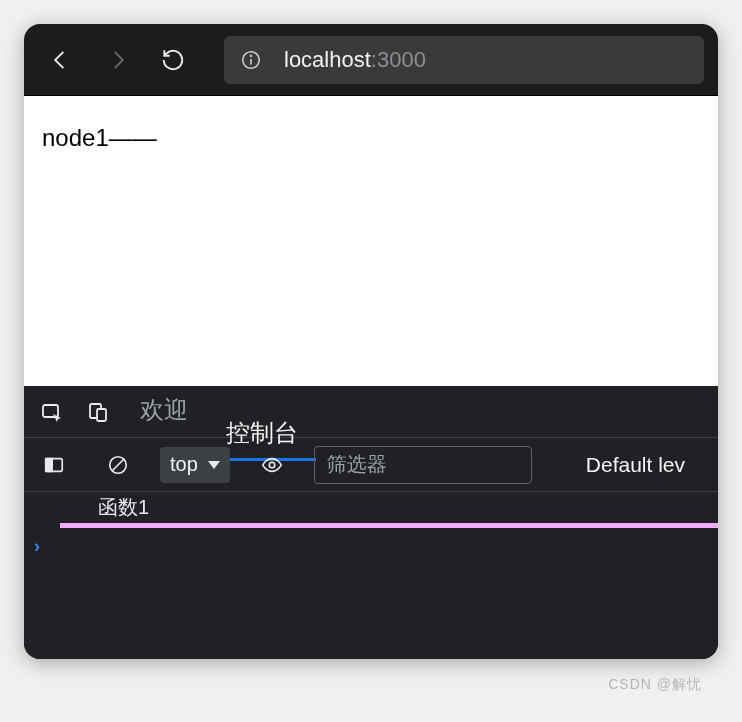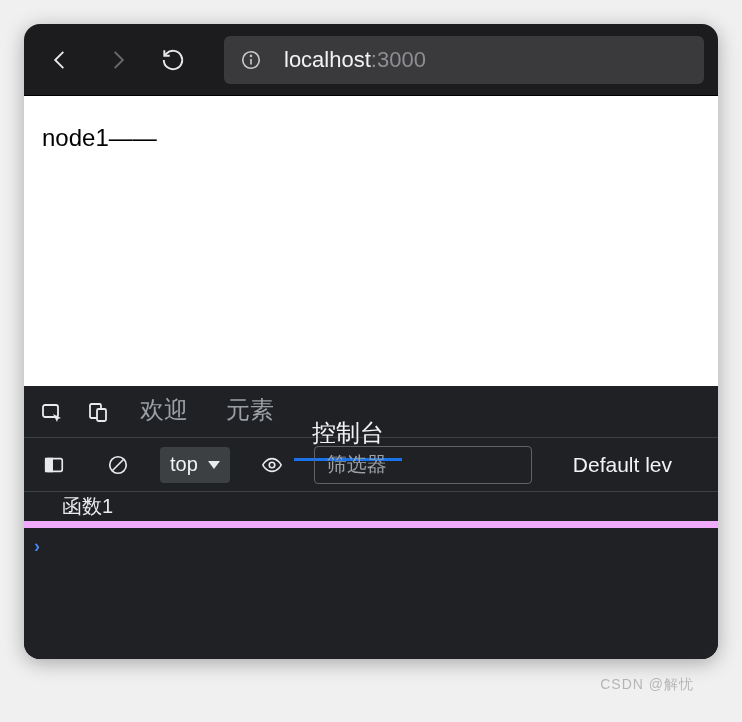--- a/index.html
+++ b/index.html
@@ -147,53 +147,54 @@
       color: #ef4444;
       font-size: 20px;
       width: 218px;
       height: 38px;
       outline: none;
     }
     .filter-input::placeholder { color: #9aa0a6; }
     .levels-label {
       color: #f1f3f4;
       font-size: 21px;
-      margin-left: 21px;
+      margin-left: 34px;
       white-space: nowrap;
     }
     .console-body {
       flex: 1;
       display: flex;
       flex-direction: column;
       font-size: 20px;
     }
     .console-msg {
       padding: 6px 10px 6px 38px;
       color: #e8eaed;
-      border-bottom: 7px solid #f0abfc;
+      border-bottom: 5px solid #f0abfc;
       height: 36px;
       display: flex;
       align-items: center;
+      margin-left: 36px;
     }
     .console-input-line {
       display: flex;
       align-items: center;
       padding: 4px 10px;
       height: 36px;
     }
     .console-chevron {
       color: #4285f4;
       font-weight: bold;
       font-size: 18px;
       margin-right: 8px;
     }
     .watermark {
       position: absolute;
       bottom: 28px;
-      right: 48px;
+      right: 40px;
       color: rgba(0,0,0,0.25);
       font-size: 14px;
       font-family: sans-serif;
       letter-spacing: 1px;
       pointer-events: none;
       margin-top: 12px;
     }
   </style>
 </head>
 <body>
@@ -245,21 +246,20 @@
             <path d="M13 14 l8 4 -3 1 -1 3 -4-8z" fill="currentColor" stroke="none"></path>
           </svg>
       </div>
       <div class="dt-icon-btn">
         <svg width="24" height="24" viewBox="0 0 24 24" fill="none" stroke="currentColor" stroke-width="1.8">
             <rect x="4" y="4" width="11" height="14" rx="1.5"></rect>
             <rect x="11" y="9" width="9" height="12" rx="1.5" fill="#202124"></rect>
           </svg>
       </div>
       <div class="dt-tab">欢迎</div>
-      <div class="dt-tab">元素</div>
       <div class="dt-tab active">控制台</div>
     </div>
 
     <div class="devtools-toolbar">
       <div class="dt-icon-btn">
         <svg width="22" height="22" viewBox="0 0 24 24" fill="none" stroke="currentColor" stroke-width="1.8">
             <rect x="3" y="5" width="18" height="14" rx="2"></rect>
             <rect x="3" y="5" width="7" height="14" fill="currentColor"></rect>
           </svg>
       </div>

